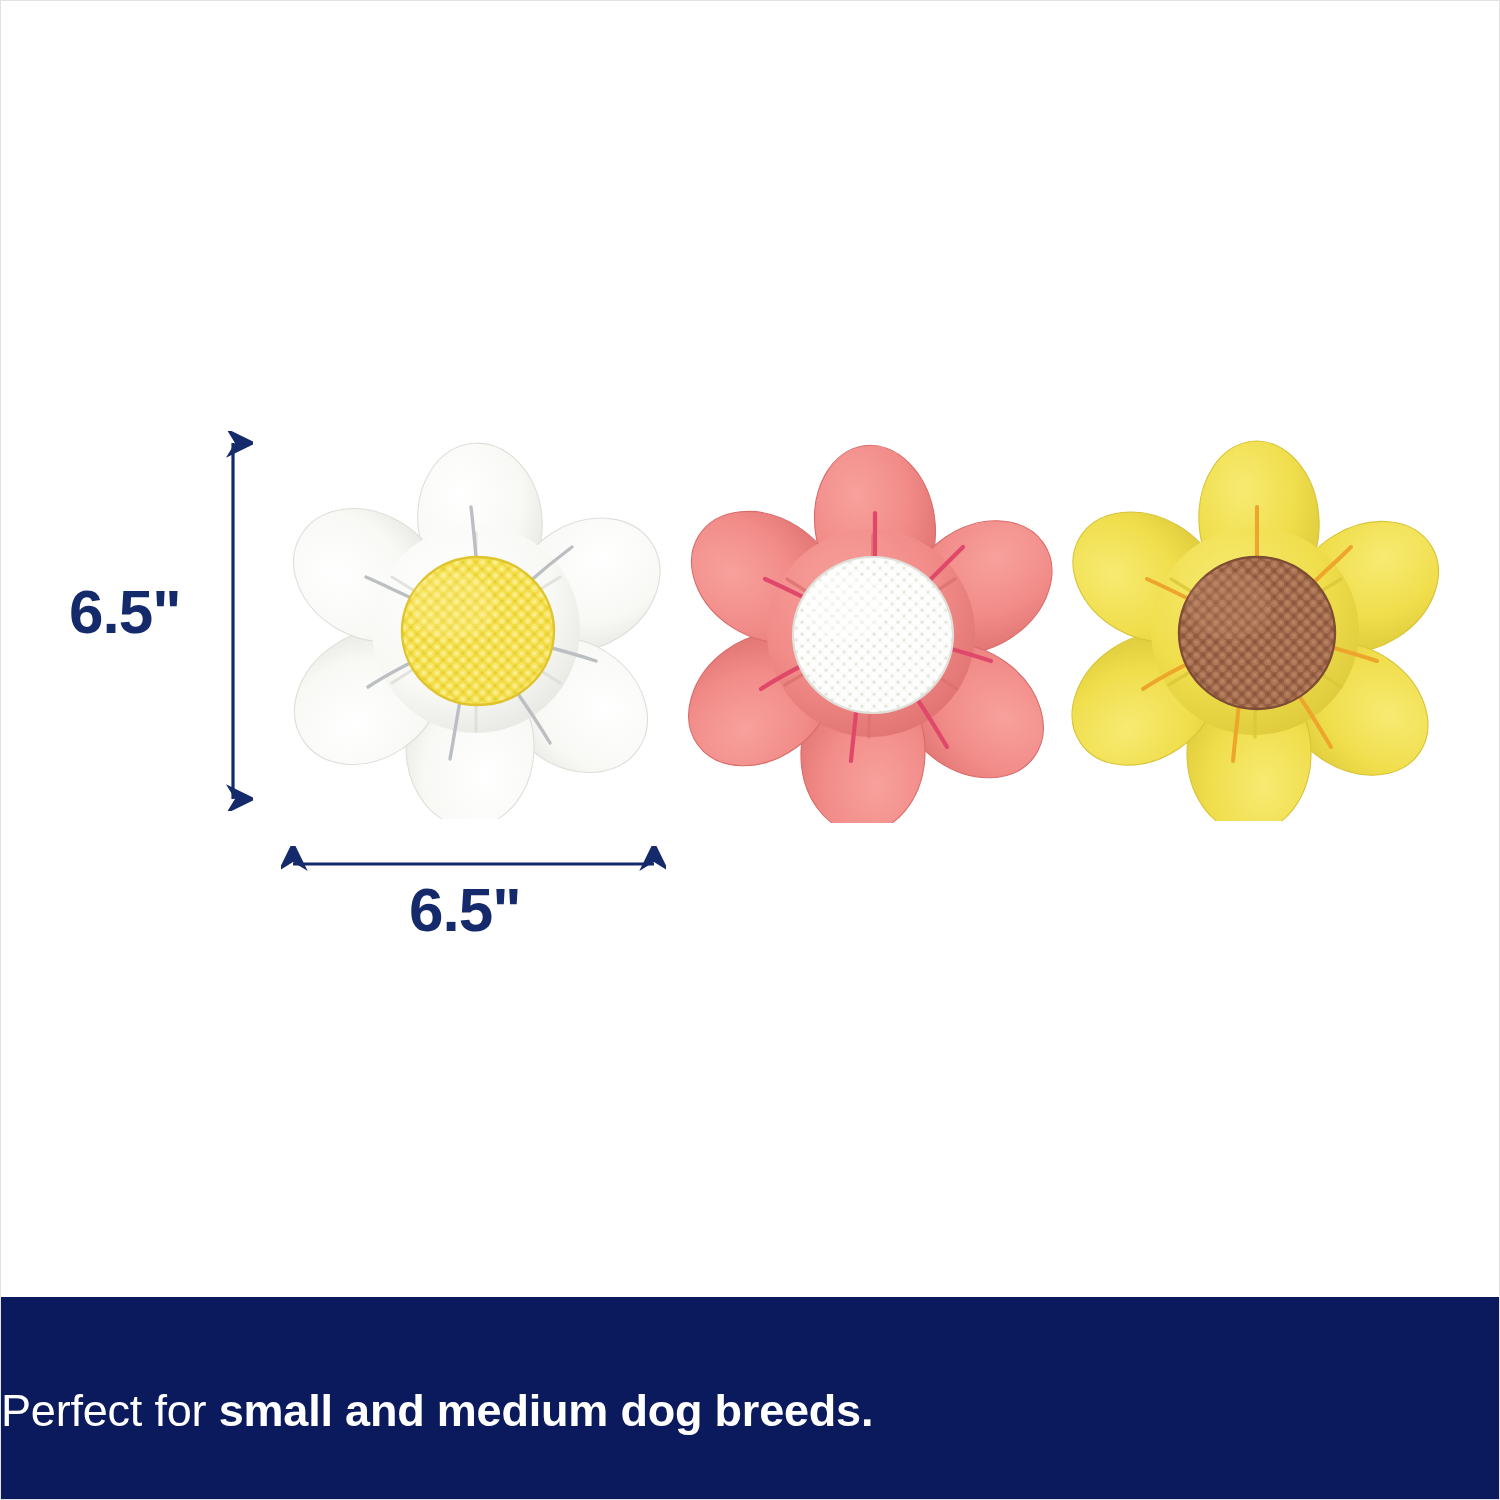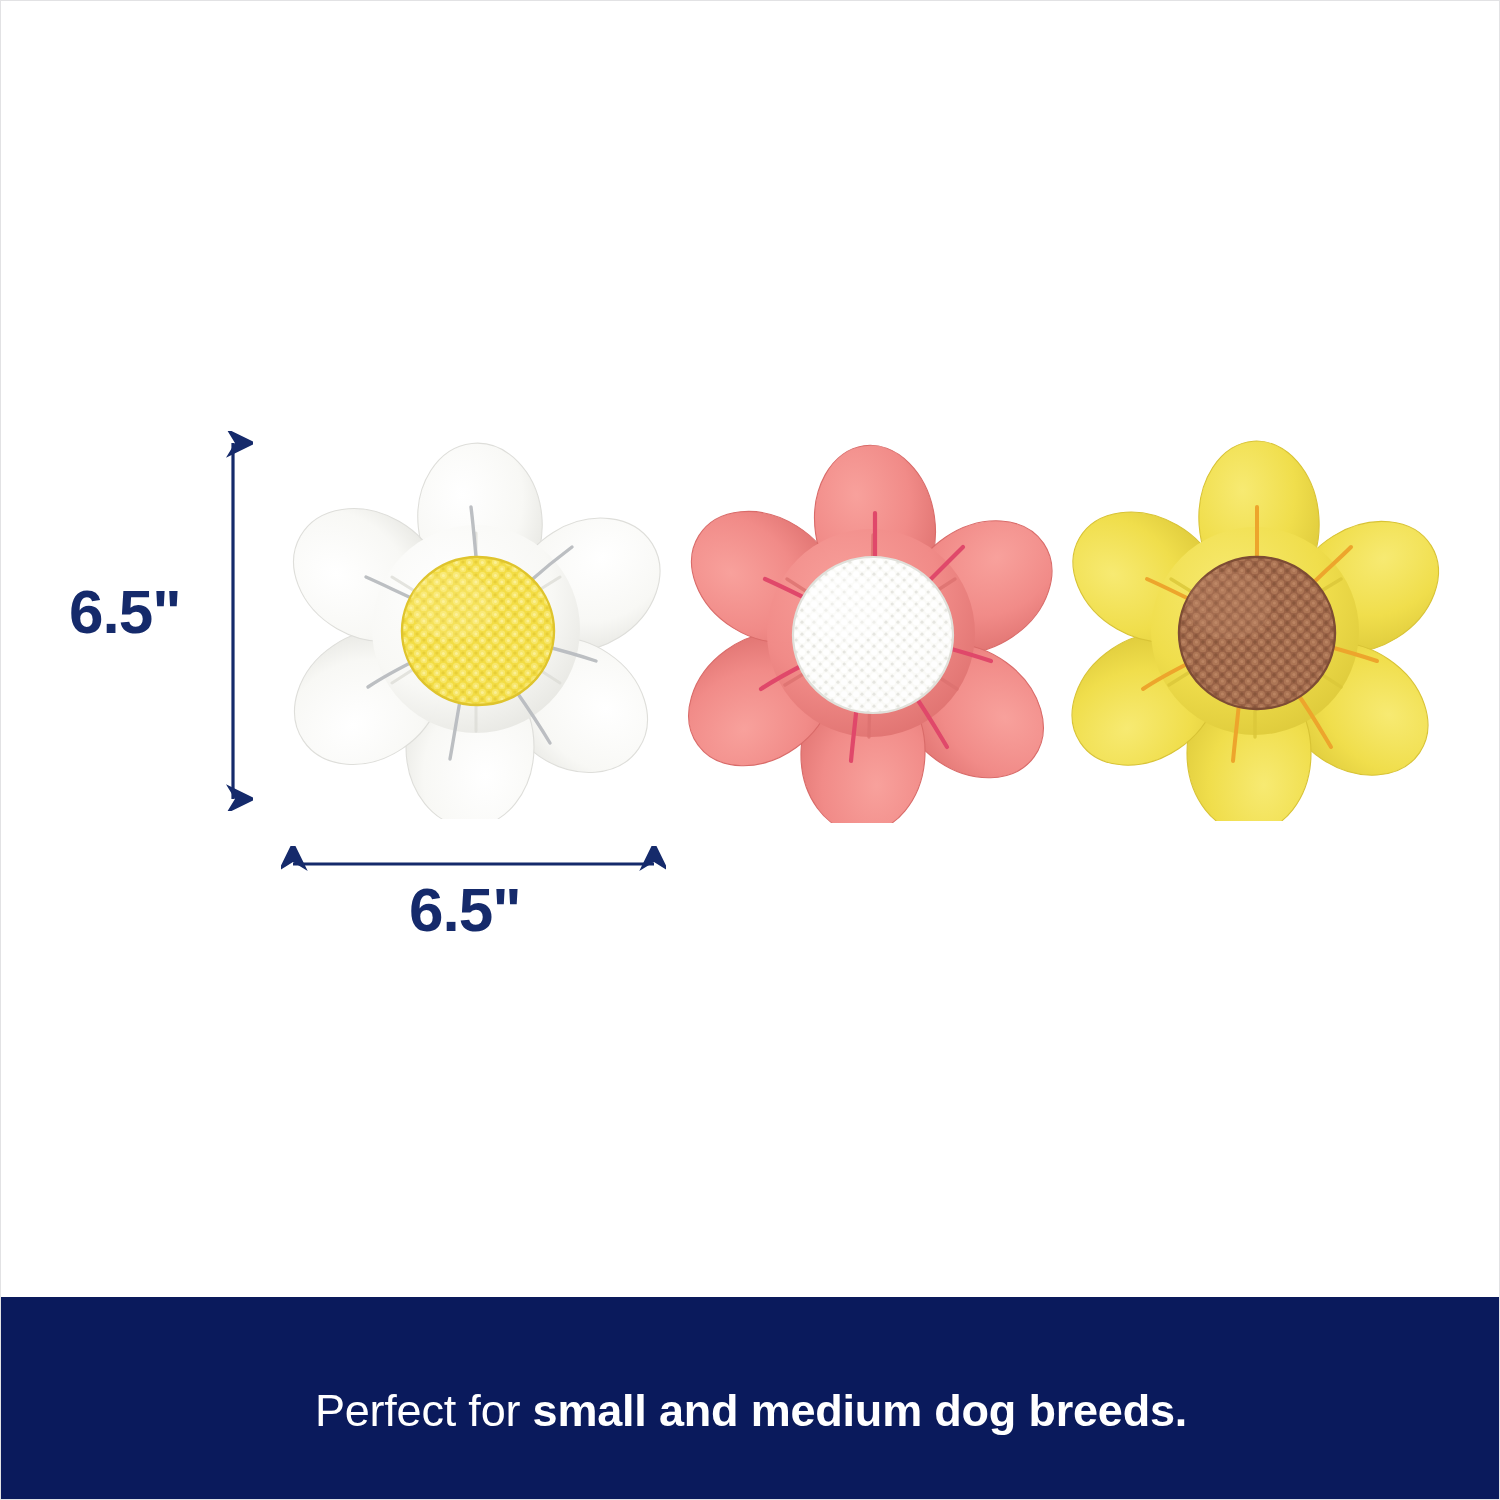--- a/index.html
+++ b/index.html
@@ -74,21 +74,20 @@
 
   
   #banner {
     position: absolute;
     left: 0;
     bottom: 0;
     width: 1500px;
     height: 202px;
     display: flex;
     align-items: flex-start;
-    justify-content: center;
     box-sizing: border-box;
     padding-top: 88px;
   }
   #banner-text {
     font-size: 45px;
     color: #ffffff;
     white-space: nowrap;
     letter-spacing: -0.2px;
   }
   #banner-text .lead   { font-weight: 400; }

